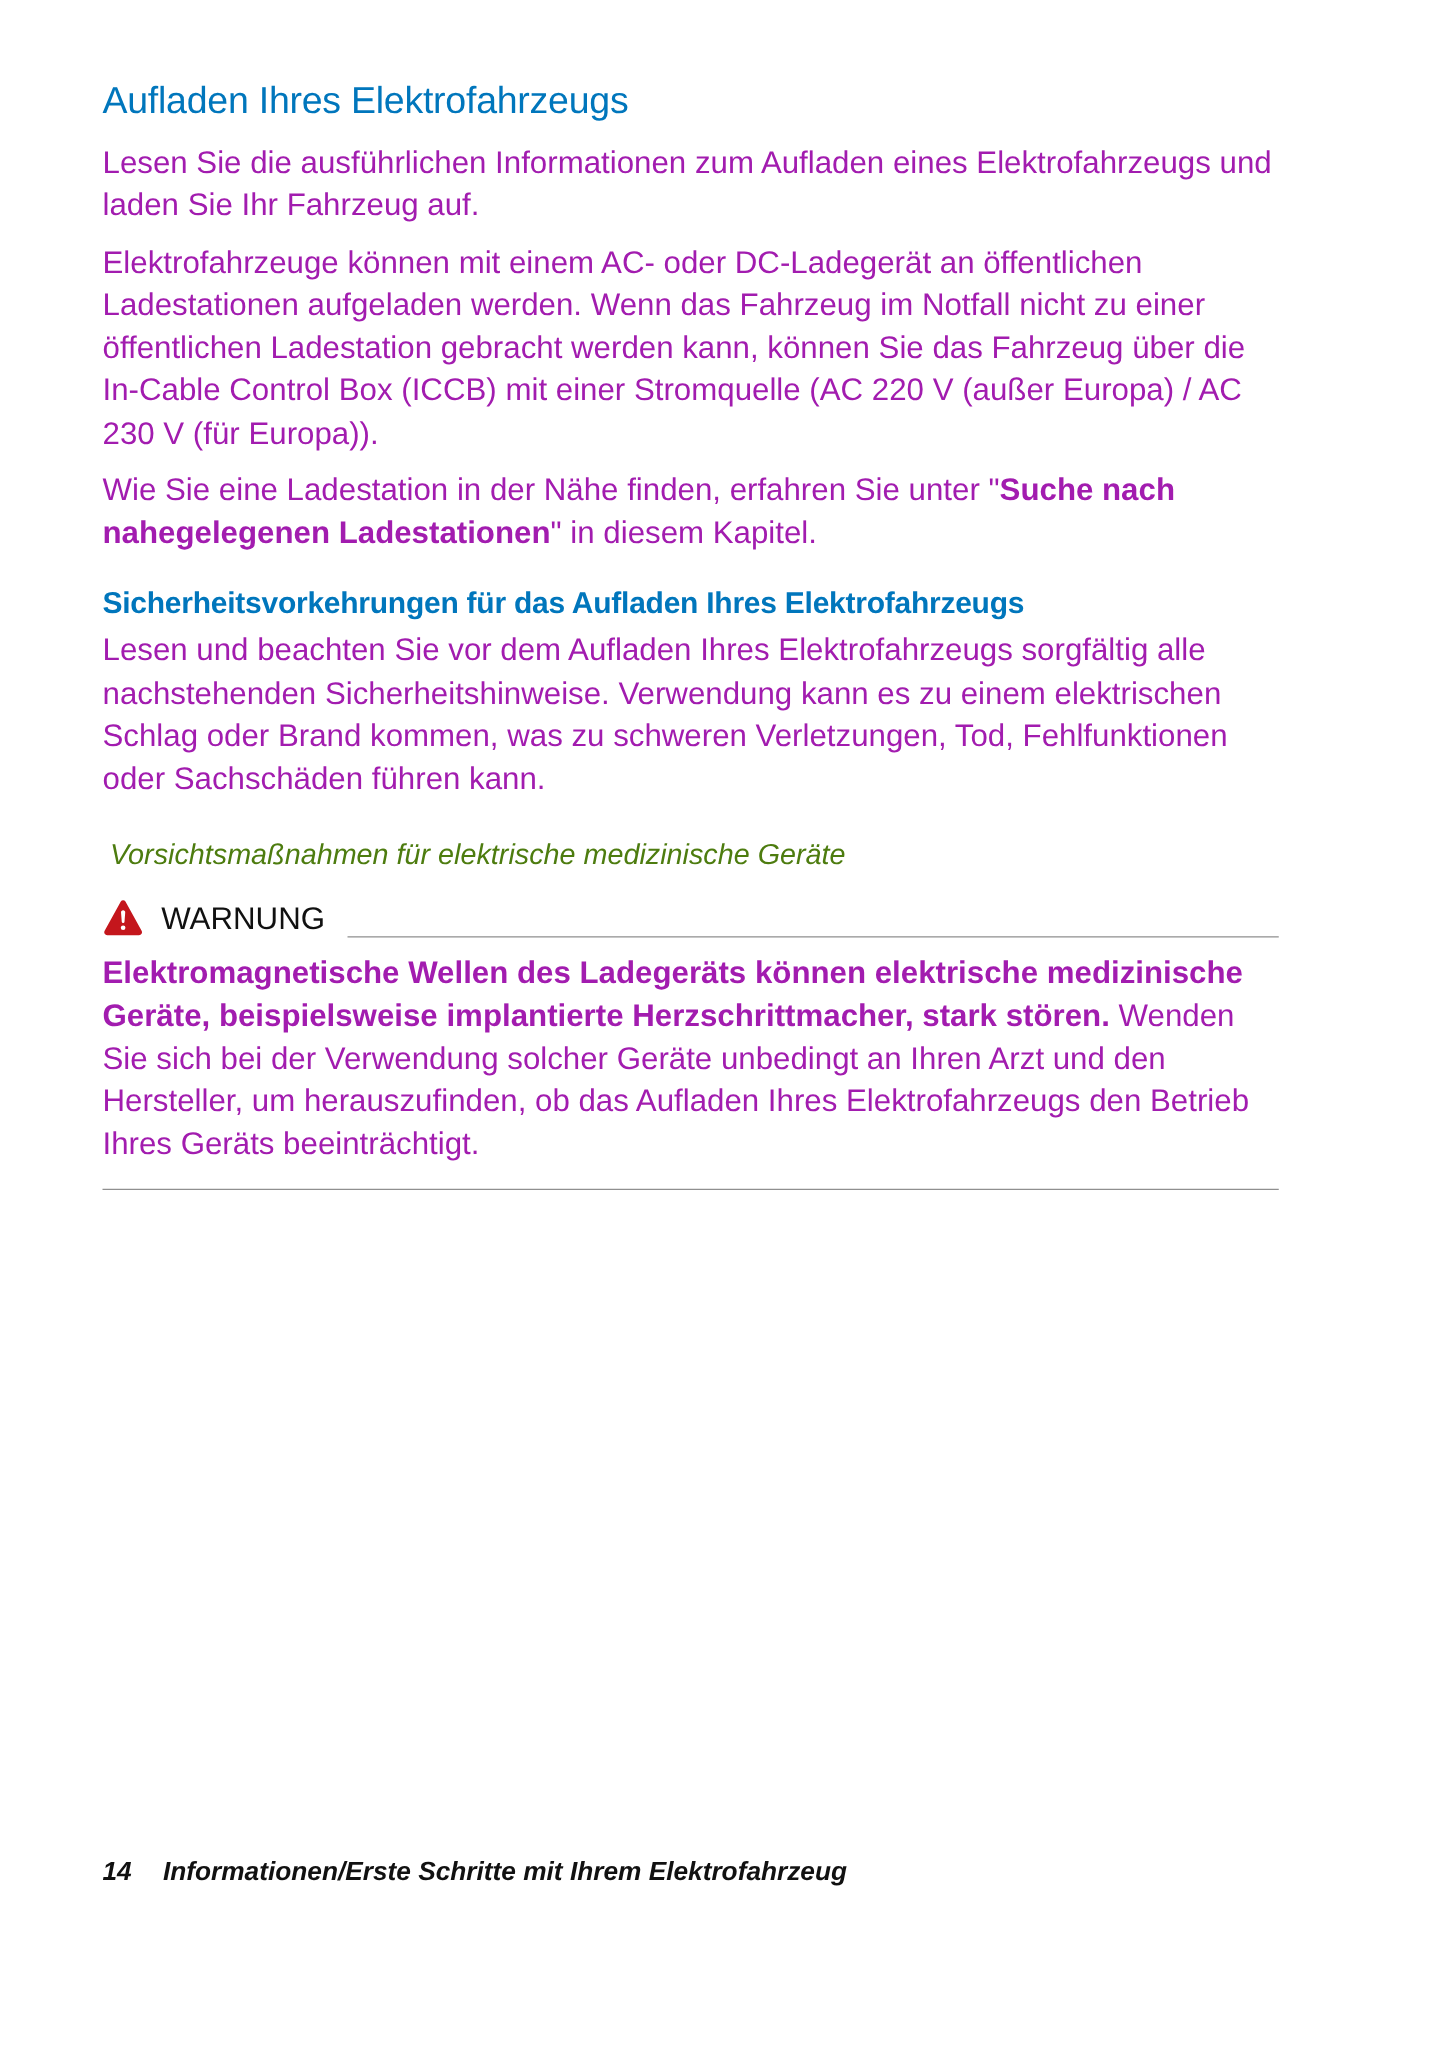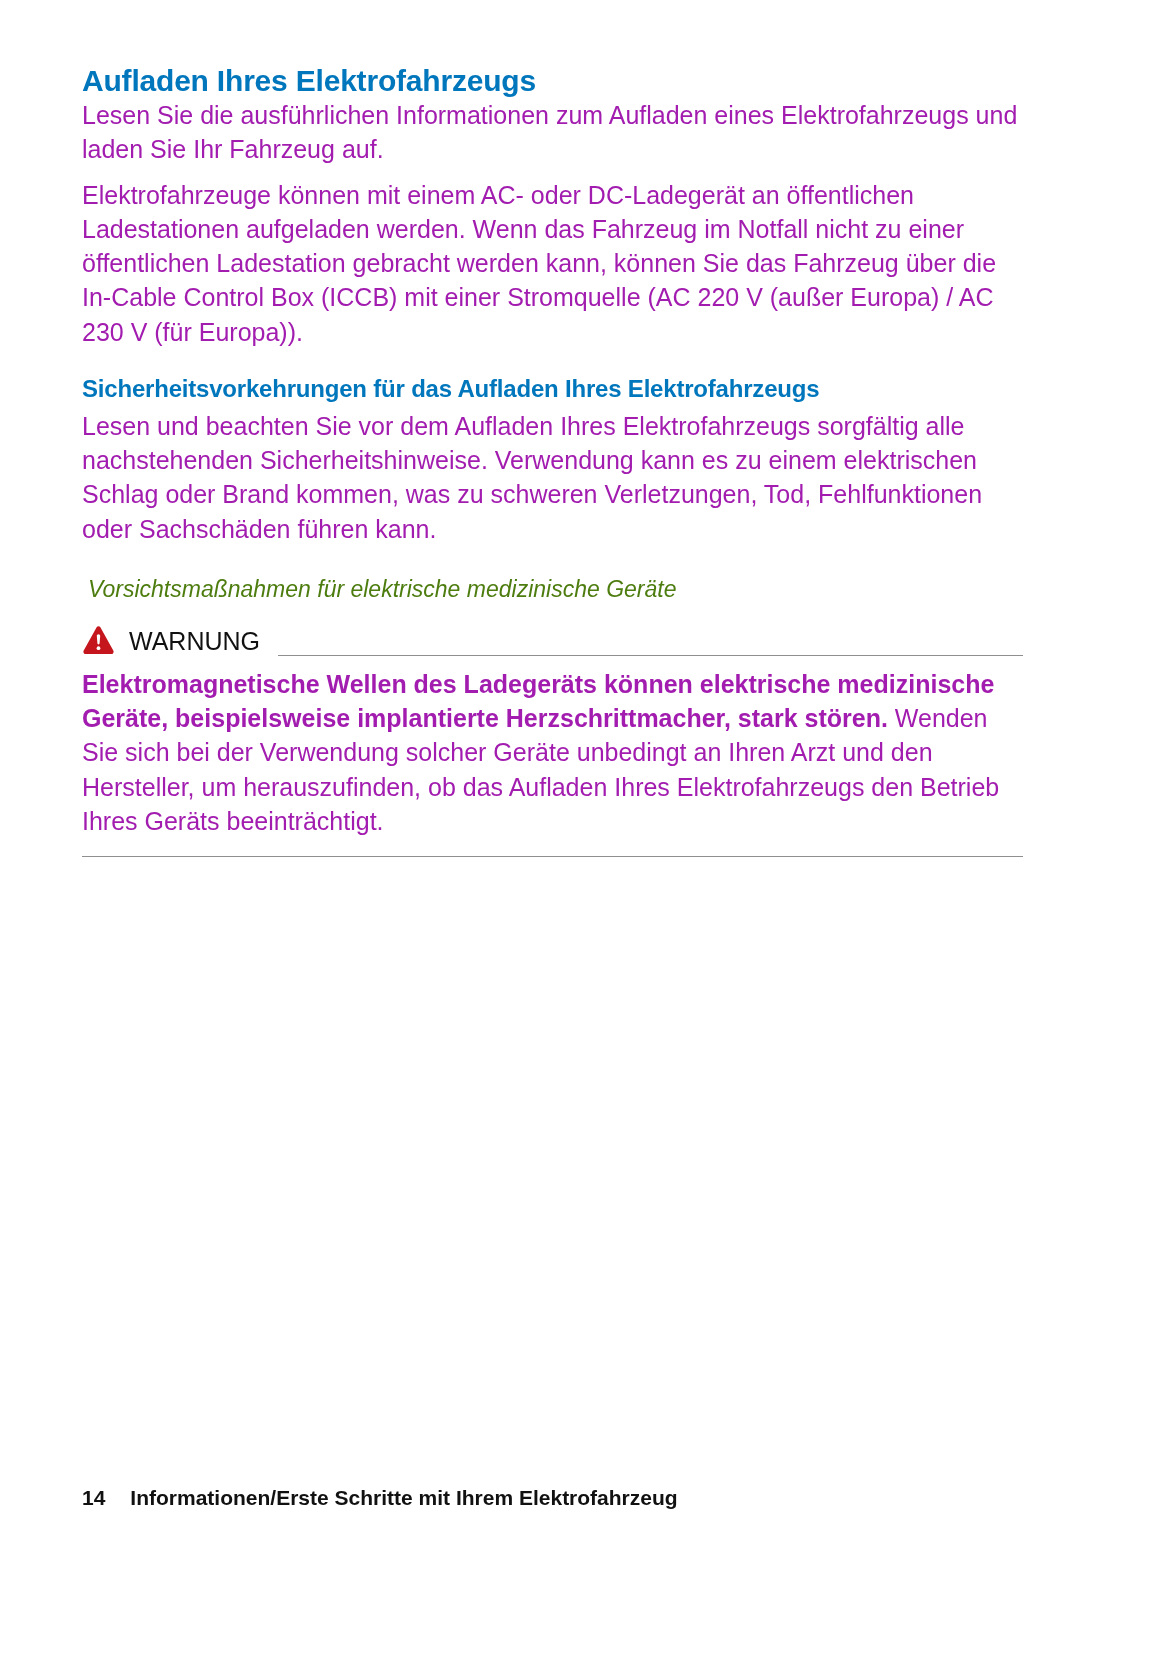--- a/index.html
+++ b/index.html
@@ -19,22 +19,23 @@
   }
   .content {
     position: absolute;
     left: 82px;
     top: 64px;
     width: 941px;
   }
   .title {
     color: #0076bc;
     font-size: 30px;
-    font-weight: 700;
+    font-weight: 400;
     letter-spacing: -0.2px;
+    margin-bottom: 15px;
   }
   .body {
     font-size: 25px;
     line-height: 1.37;
     margin-bottom: 11px;
     color: #a21caf;
   }
   .bold { font-weight: 700; }
   .section-heading {
     color: #0076bc;
@@ -86,34 +87,36 @@
   .footer {
     position: absolute;
     left: 82px;
     top: 1486px;
     display: flex;
     align-items: baseline;
     gap: 25px;
     font-size: 21px;
     font-weight: 700;
     color: #111111;
+    font-style: italic;
   }
 </style>
 </head>
 <body>
 
 <div class="page">
   <main class="content">
 
     <h1 class="title">Aufladen Ihres Elektrofahrzeugs</h1>
 
     <p class="body">Lesen Sie die ausführlichen Informationen zum Aufladen eines Elektrofahrzeugs und laden Sie Ihr Fahrzeug auf.</p>
 
     <p class="body">Elektrofahrzeuge können mit einem AC- oder DC-Ladegerät an öffentlichen Ladestationen aufgeladen werden. Wenn das Fahrzeug im Notfall nicht zu einer öffentlichen Ladestation gebracht werden kann, können Sie das Fahrzeug über die In-Cable Control Box (ICCB) mit einer Stromquelle (AC 220 V (außer Europa) / AC 230 V (für Europa)).</p>
 
+    <p class="body"><span>Wie Sie eine Ladestation in der Nähe finden, erfahren Sie unter "</span><span class="bold">Suche nach nahegelegenen Ladestationen</span><span>" in diesem Kapitel.</span></p>
 
     <h2 class="section-heading">Sicherheitsvorkehrungen für das Aufladen Ihres Elektrofahrzeugs</h2>
 
     <p class="body">Lesen und beachten Sie vor dem Aufladen Ihres Elektrofahrzeugs sorgfältig alle nachstehenden Sicherheitshinweise. Verwendung kann es zu einem elektrischen Schlag oder Brand kommen, was zu schweren Verletzungen, Tod, Fehlfunktionen oder Sachschäden führen kann.</p>
 
     <h3 class="italic-heading">Vorsichtsmaßnahmen für elektrische medizinische Geräte</h3>
 
     <div class="warning-header">
       <span class="warning-icon">
         <svg width="33" height="31" viewBox="0 0 24 22" aria-hidden="true">

